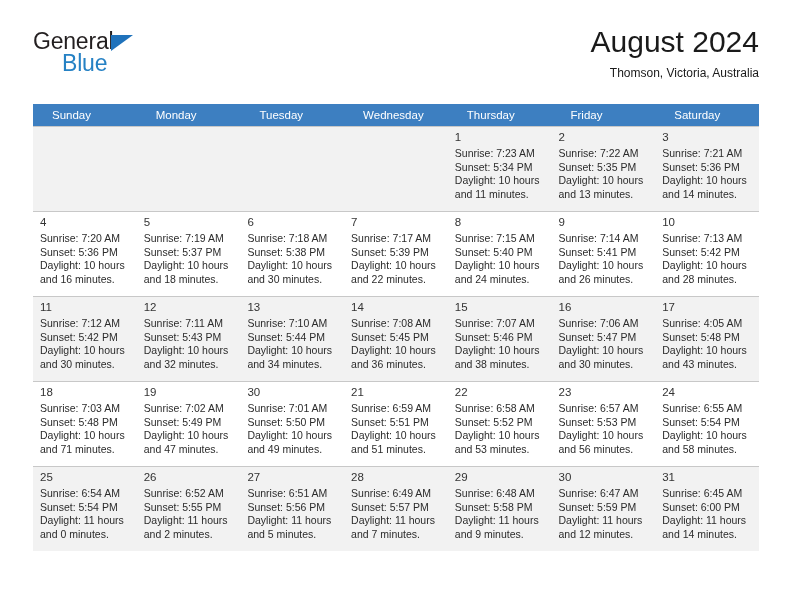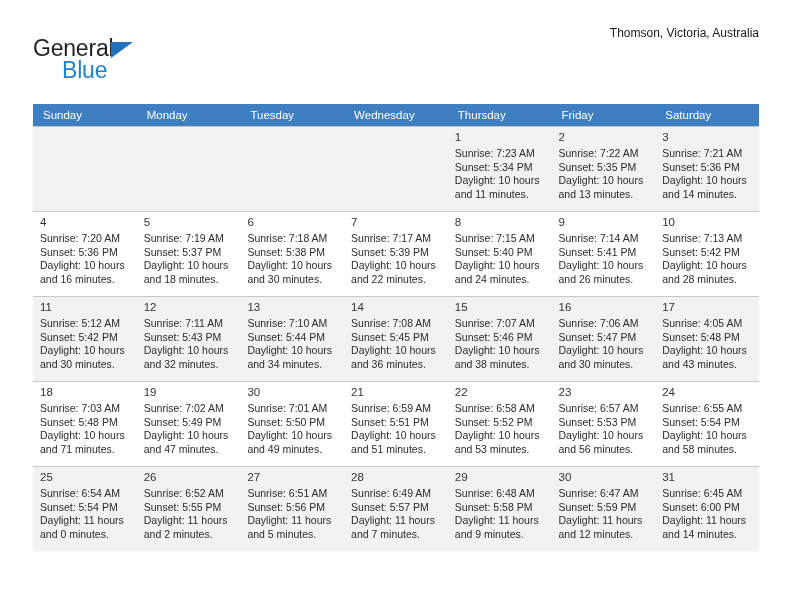--- a/index.html
+++ b/index.html
@@ -25,21 +25,21 @@
   .header {
     position: absolute;
     left: 33px;
     top: 28px;
     right: 33px;
     height: 72px;
   }
   .brand {
     position: absolute;
     left: 0;
-    top: 7px;
+    top: 0;
     width: 220px;
     height: 60px;
   }
   .brand-row1 {
     position: relative;
     height: 26px;
     line-height: 26px;
   }
   .brand-general {
     font-size: 23px;
@@ -92,21 +92,21 @@
     width: 726px;
     border-collapse: collapse;
     table-layout: fixed;
   }
   .calendar th {
     background: #3d7fc1;
     color: #ffffff;
     font-weight: normal;
     font-size: 11.5px;
     text-align: left;
-    padding: 5px 0 5px 10px;
+    padding: 5px 0 5px 19px;
     height: 11px;
     border: none;
   }
   .calendar td {
     vertical-align: top;
     border-top: 1px solid #c8c8c8;
     padding: 0;
     height: 84px;
     position: relative;
   }
@@ -140,20 +140,21 @@
   <div class="header">
 
     <div class="brand">
       <div class="brand-row1">
         <span class="brand-general">General</span><span class="brand-triangle"></span>
       </div>
       <div class="brand-blue">Blue</div>
     </div>
 
     <div class="title-block">
+      <div class="cal-title">August 2024</div>
       <div class="cal-subtitle">Thomson, Victoria, Australia</div>
     </div>
 
   </div>
 
   <table class="calendar">
     <thead>
       <tr>
         <th>Sunday</th>
         <th>Monday</th>
@@ -268,21 +269,21 @@
               <div>Sunset: 5:42 PM</div>
               <div>Daylight: 10 hours</div>
               <div>and 28 minutes.</div>
             </div>
           </td>
         </tr>
         <tr class="band-shaded">
           <td>
             <div class="daynum">11</div>
             <div class="details">
-              <div>Sunrise: 5:12 AM</div>
+              <div>Sunrise: 7:12 AM</div>
               <div>Sunset: 5:42 PM</div>
               <div>Daylight: 10 hours</div>
               <div>and 30 minutes.</div>
             </div>
           </td>
           <td>
             <div class="daynum">12</div>
             <div class="details">
               <div>Sunrise: 7:11 AM</div>
               <div>Sunset: 5:43 PM</div>

